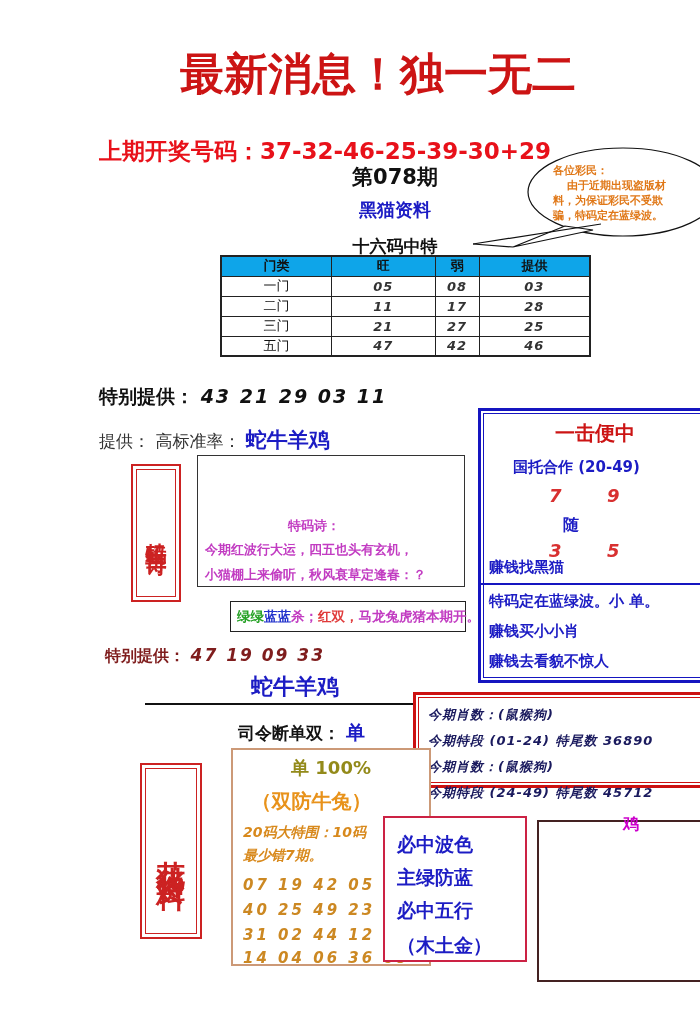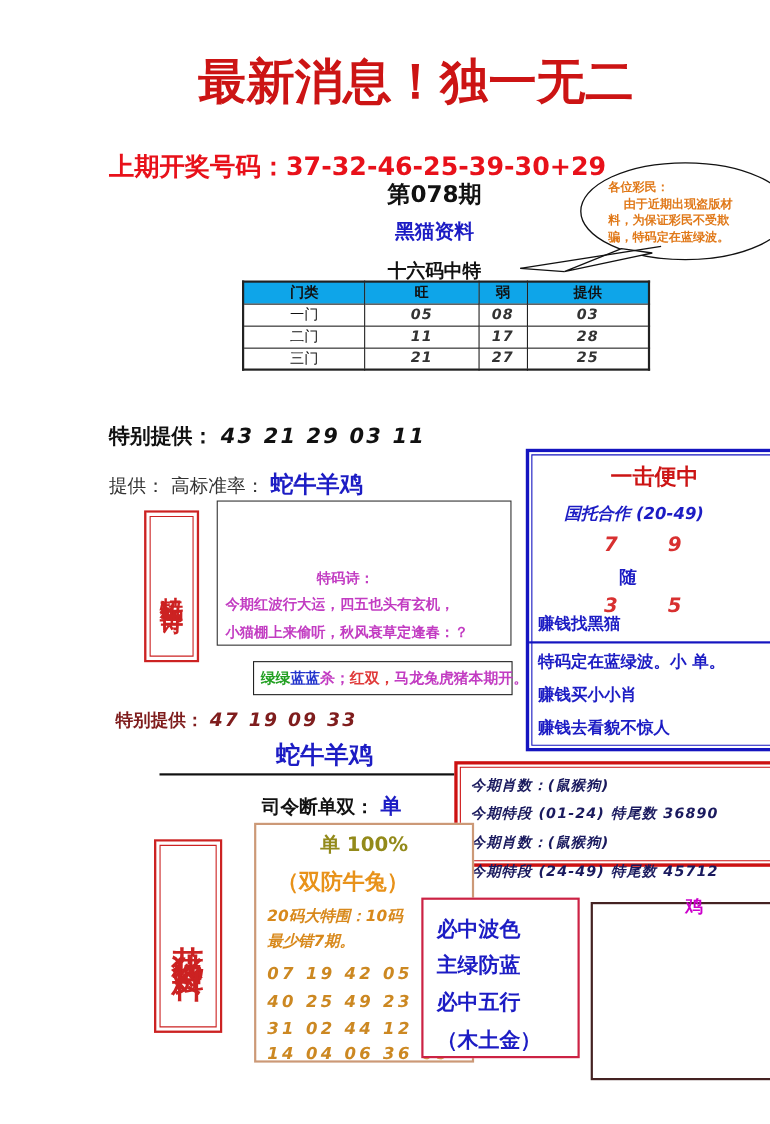--- a/index.html
+++ b/index.html
@@ -58,21 +58,21 @@
   .offer2 .hand { font-size:17px; }
   .zodiac2 { left:150px; top:672px; width:200px; text-align:center; font-size:22px; }
   .zline { left:100px; top:703px; width:290px; height:2px; background:#111; }
   .commander { left:193px; top:720px; font-size:17px; font-weight:bold; color:#111; }
   .commander .blue-art { font-size:19px; }
 
   
   .blue-box { left:433px; top:408px; width:229px; height:275px; border:3px solid #1515c0;
     box-shadow: inset 0 0 0 2px #fff, inset 0 0 0 3px #1515c0; background:#fff; }
   .bb-title { left:480px; top:420px; width:140px; text-align:center; font-size:20px; font-weight:bold; color:#cc1414; }
-  .bb-coop { left:468px; top:458px; font-size:15px; font-weight:bold; color:#1c1cc4; font-style:italic; }
+  .bb-coop { left:468px; top:458px; font-size:15px; font-weight:bold; color:#1c1cc4; }
   .bb-num { font-size:18px; font-weight:bold; color:#d83030; font-style:italic; }
   .bb-mid { left:518px; top:515px; font-size:16px; font-weight:bold; color:#1c1cc4; }
   .bb-footer { left:444px; top:558px; font-size:15px; }
   .bb-line { left:444px; font-size:15px; white-space:nowrap; }
 
   
   .red-box { left:368px; top:692px; width:294px; height:96px; border:3px solid #cc1111;
     box-shadow: inset 0 0 0 2px #fff, inset 0 0 0 3px #cc1111; background:#fff;
     padding:7px 0 0 12px; }
   .red-box .rline { font-size:13px; font-weight:bold; color:#1a1a5e; line-height:26px;
@@ -141,20 +141,26 @@
       <td>二门</td>
       <td class="num">11</td>
       <td class="num">17</td>
       <td class="num">28</td>
     </tr>
     <tr>
       <td>三门</td>
       <td class="num">21</td>
       <td class="num">27</td>
       <td class="num">25</td>
+    </tr>
+    <tr>
+      <td>五门</td>
+      <td class="num">47</td>
+      <td class="num">42</td>
+      <td class="num">46</td>
     </tr>
   </tbody>
     </table>
 
   <div class="abs offer1">
     <span>特别提供：</span>
     <span class="hand">43 21 29 03 11</span>
   </div>
 
   <div class="abs provide-line">

